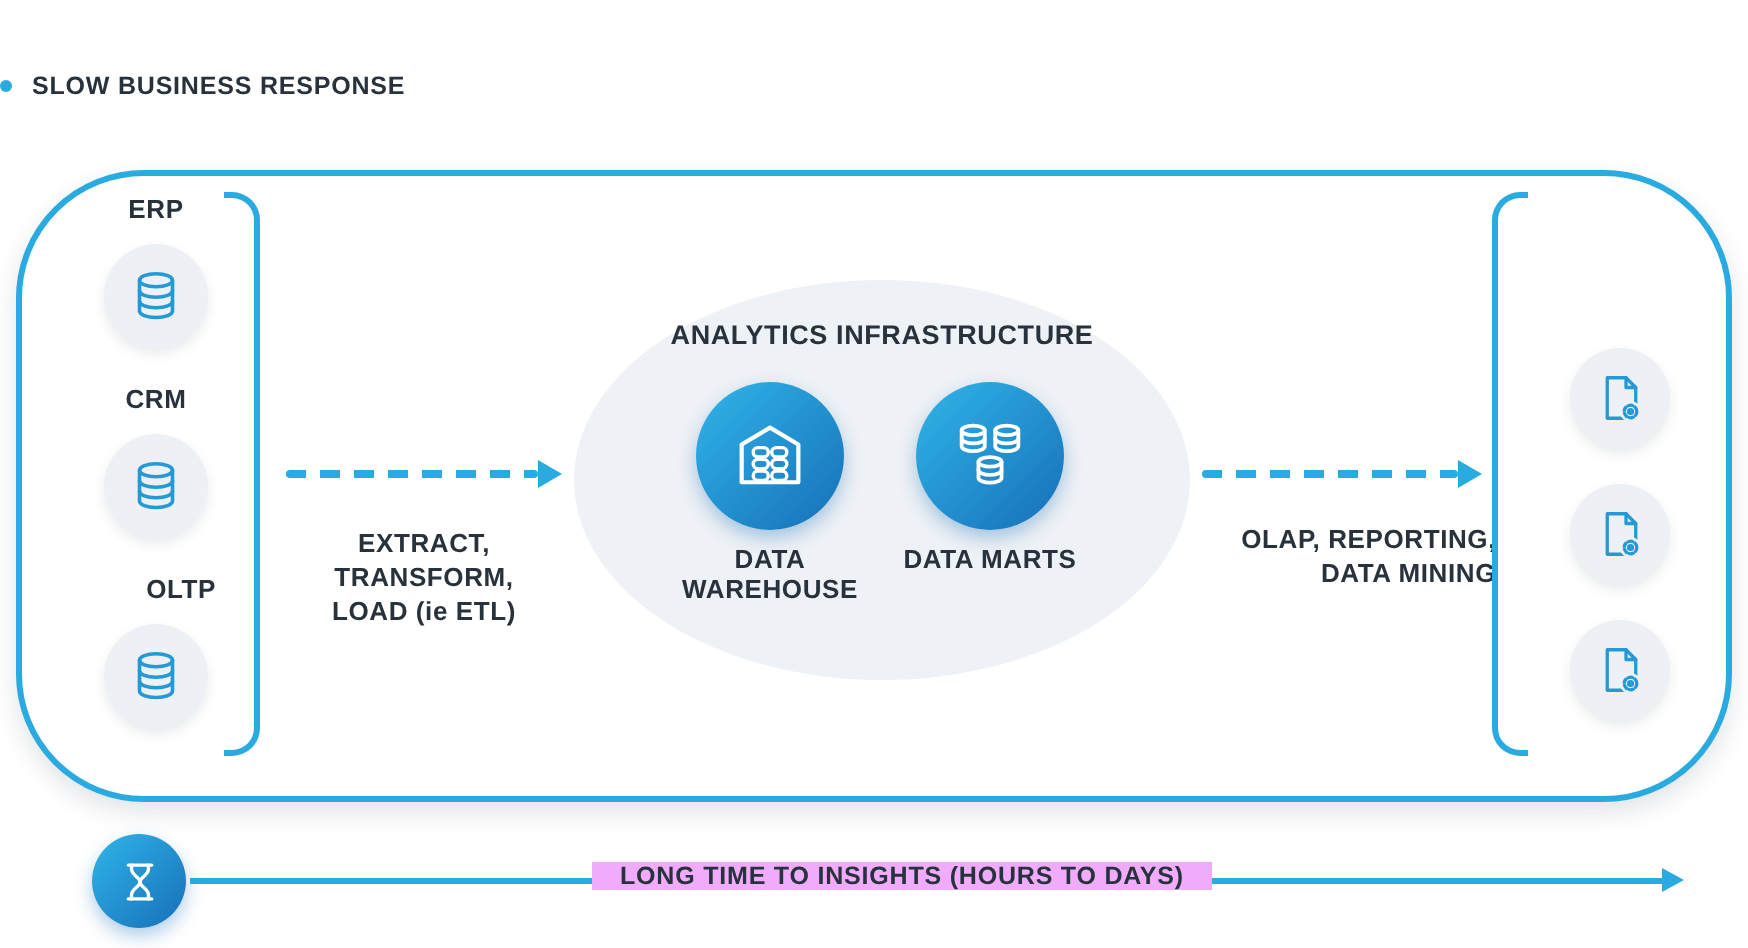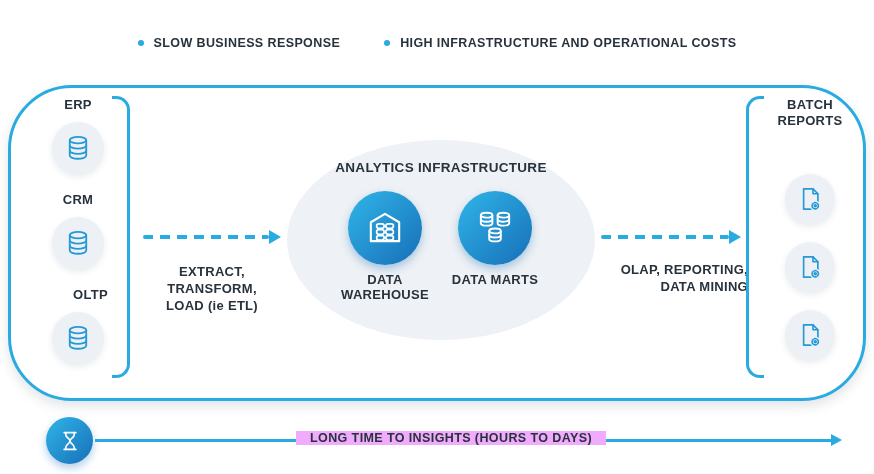--- a/index.html
+++ b/index.html
@@ -1,19 +1,19 @@
 <!DOCTYPE html>
 <html style="--accent: #29ABE2; --text: #28323C; --node-bg: #EDF1F5; --icon-blue: #2499D6; --gradient-start: #30B5E8; --gradient-end: #176FB8;"><head>
 <meta charset="utf-8">
 <style>
   html,body{margin:0;padding:0;background:#fff;}
   .stage{position:relative;width:874px;height:474px;background:#fff;overflow:hidden;
          font-family:"Liberation Sans",sans-serif;color:var(--text,#28323C);}
   
-  .hdr{position:absolute;top:36px;left:0;width:100%;display:flex;justify-content:center;gap:44px;}
+  .hdr{position:absolute;top:36px;left:0;width:100%;display:flex;}
   .hdr-item{display:flex;align-items:center;gap:10px;}
   .dot{width:6px;height:6px;border-radius:50%;background:var(--accent,#29ABE2);}
   .hdr-label{font-size:12.5px;font-weight:bold;letter-spacing:.4px;}
   
   .main-box{position:absolute;left:8px;top:85px;width:852px;height:310px;background:#fff;
             border:3px solid var(--accent,#29ABE2);border-radius:64px;
             box-shadow:0 5px 12px rgba(40,60,80,.14);}
   .lbl{position:absolute;font-weight:bold;font-size:13px;text-align:center;
        letter-spacing:.3px;line-height:16px;}
   .circle{position:absolute;border-radius:50%;background:var(--node-bg,#EDF1F5);
@@ -43,24 +43,20 @@
 </style>
 </head>
 <body>
 
 <div class="stage">
 
   <div class="hdr">
     <div class="hdr-item">
       <span class="dot"></span>
       <span class="hdr-label">SLOW BUSINESS RESPONSE</span>
-    </div>
-    <div class="hdr-item">
-      <span class="dot"></span>
-      <span class="hdr-label">HIGH INFRASTRUCTURE AND OPERATIONAL COSTS</span>
     </div>
   </div>
 
   <div class="main-box"></div>
 
   <div class="lbl" style="left:48px;top:97px;width:60px;">ERP</div>
   <div class="circle" style="left:52px;top:122px;width:52px;height:52px;">
     <svg class="blue" width="30" height="30" viewBox="0 0 40 40" fill="none" stroke="currentColor" stroke-width="2.4" stroke-linecap="round">
       <ellipse cx="20" cy="9.5" rx="11" ry="4.3"></ellipse>
       <path d="M9 9.5 V30 c0 2.4 4.9 4.3 11 4.3 s11 -1.9 11 -4.3 V9.5"></path>
@@ -133,21 +129,20 @@
     </svg>
   </div>
   <div class="lbl" style="left:450px;top:272px;width:90px;line-height:15px;">DATA MARTS</div>
 
   <div class="dash" style="left:601px;top:235px;width:128px;"></div>
   <div class="head" style="left:729px;top:230px;"></div>
   <div class="lbl" style="left:598px;top:261px;width:150px;line-height:17px;text-align:right;">OLAP, REPORTING, DATA MINING</div>
 
   <div class="bracket r"></div>
 
-  <div class="lbl" style="left:773px;top:97px;width:74px;">BATCH REPORTS</div>
 
   <div class="circle" style="left:785px;top:174px;width:50px;height:50px;">
     <svg class="blue" width="30" height="30" viewBox="0 0 40 40" fill="none" stroke="currentColor" stroke-width="2.2" stroke-linejoin="round" stroke-linecap="round">
       <path d="M11.5 6.5 H24 l6.5 6.5 V33.5 H11.5 Z"></path>
       <path d="M24 6.5 V13 h6.5"></path>
       <circle cx="27" cy="29" r="7" fill="#EDF1F5" stroke="none"></circle>
       <circle cx="27" cy="29" r="4.2" stroke-dasharray="2.6 1.9"></circle>
       <circle cx="27" cy="29" r="1.3"></circle>
     </svg>
   </div>

